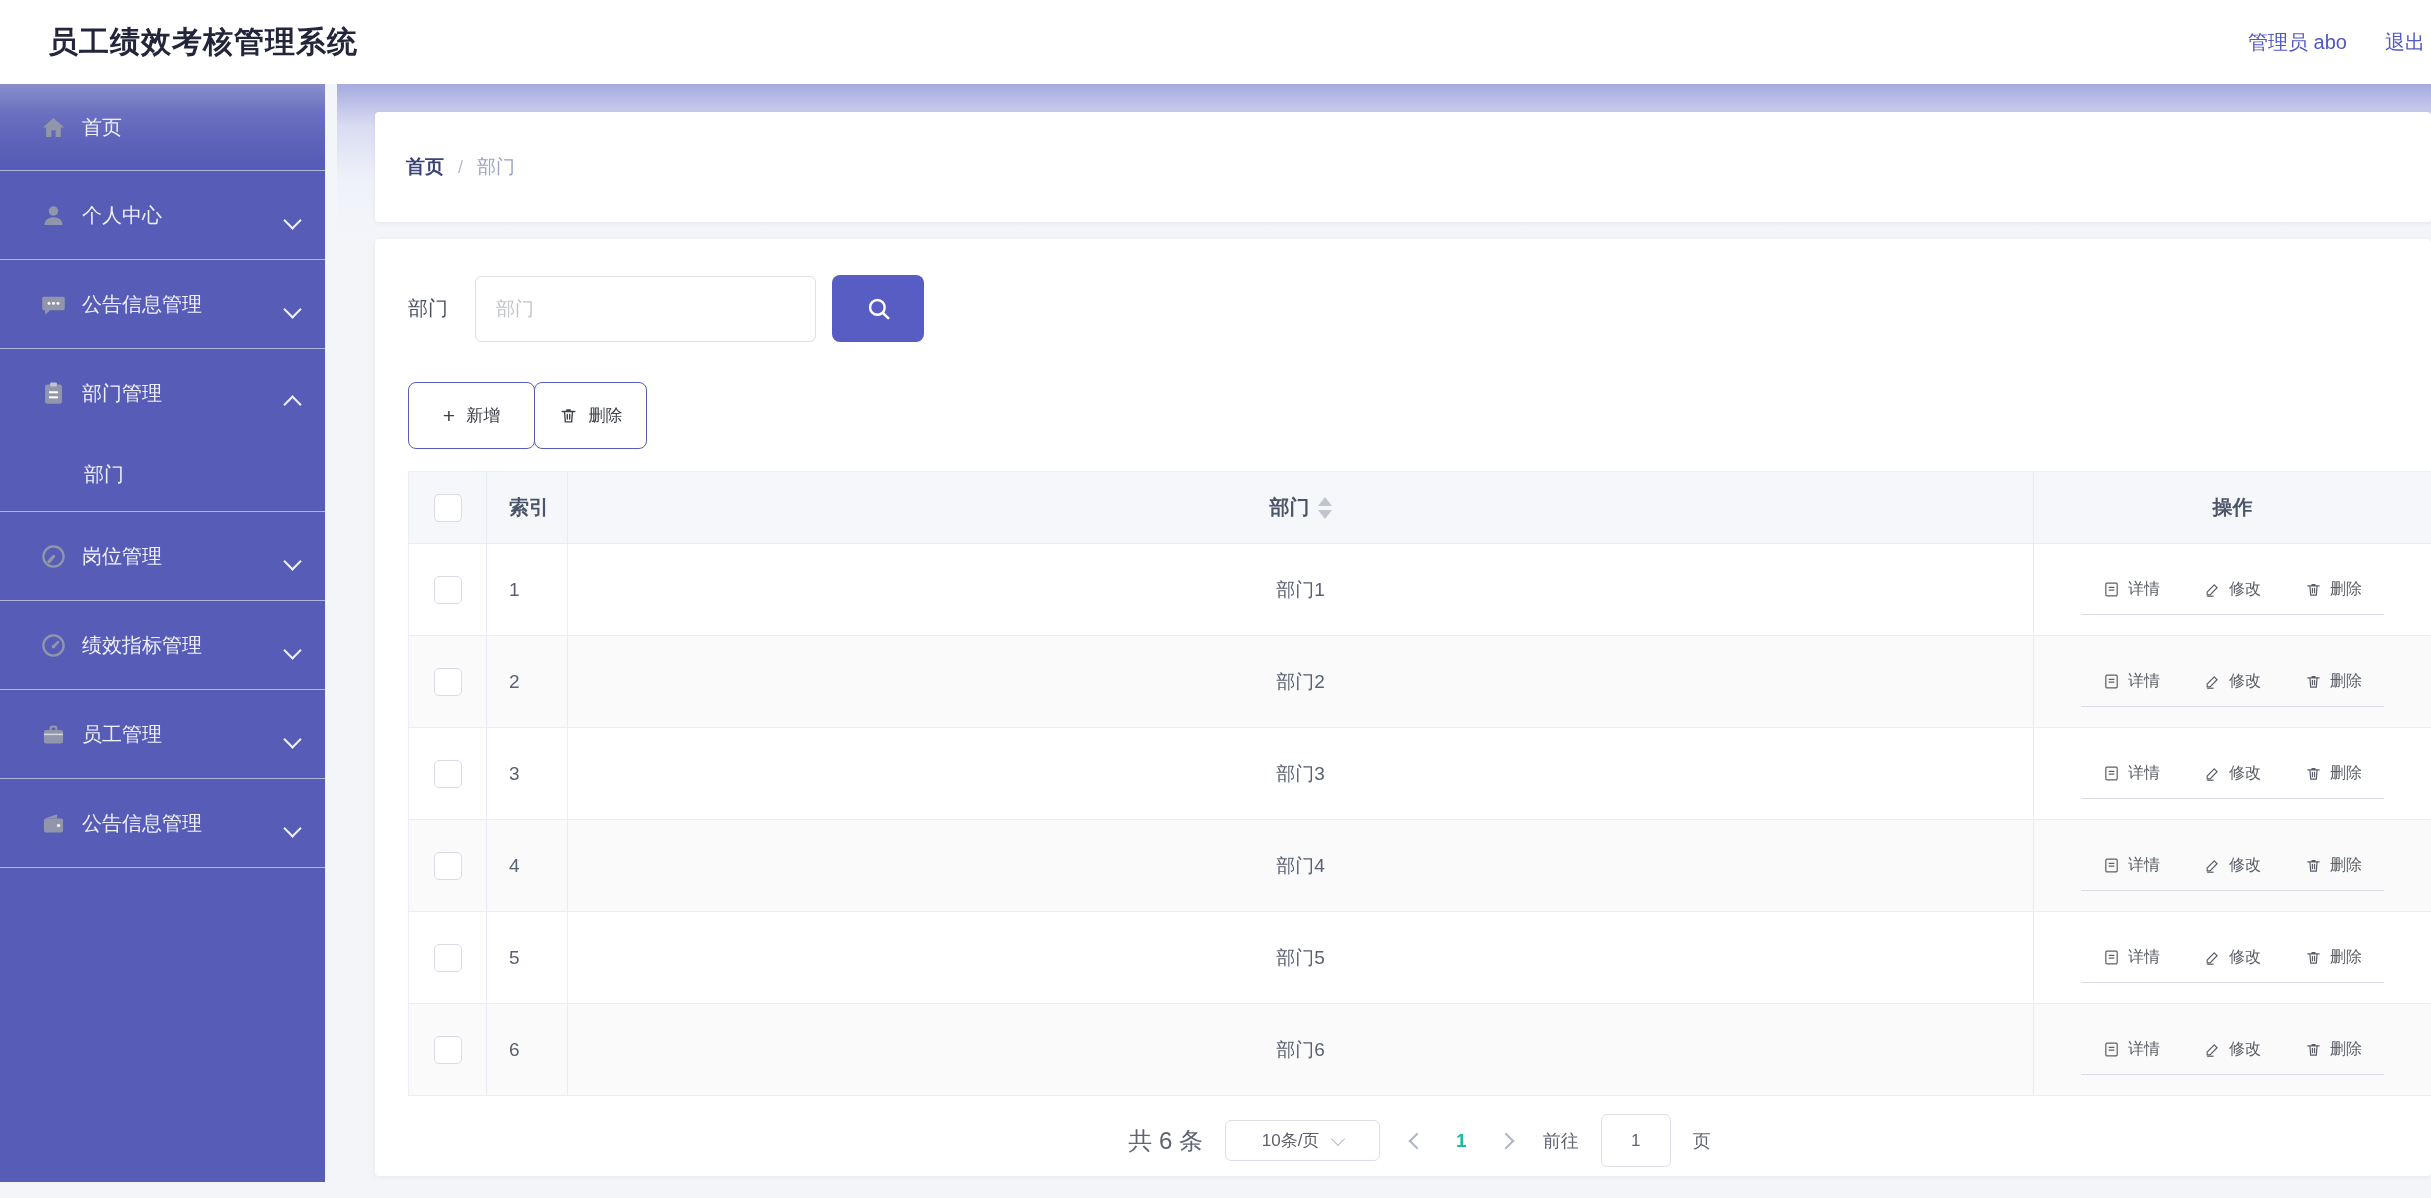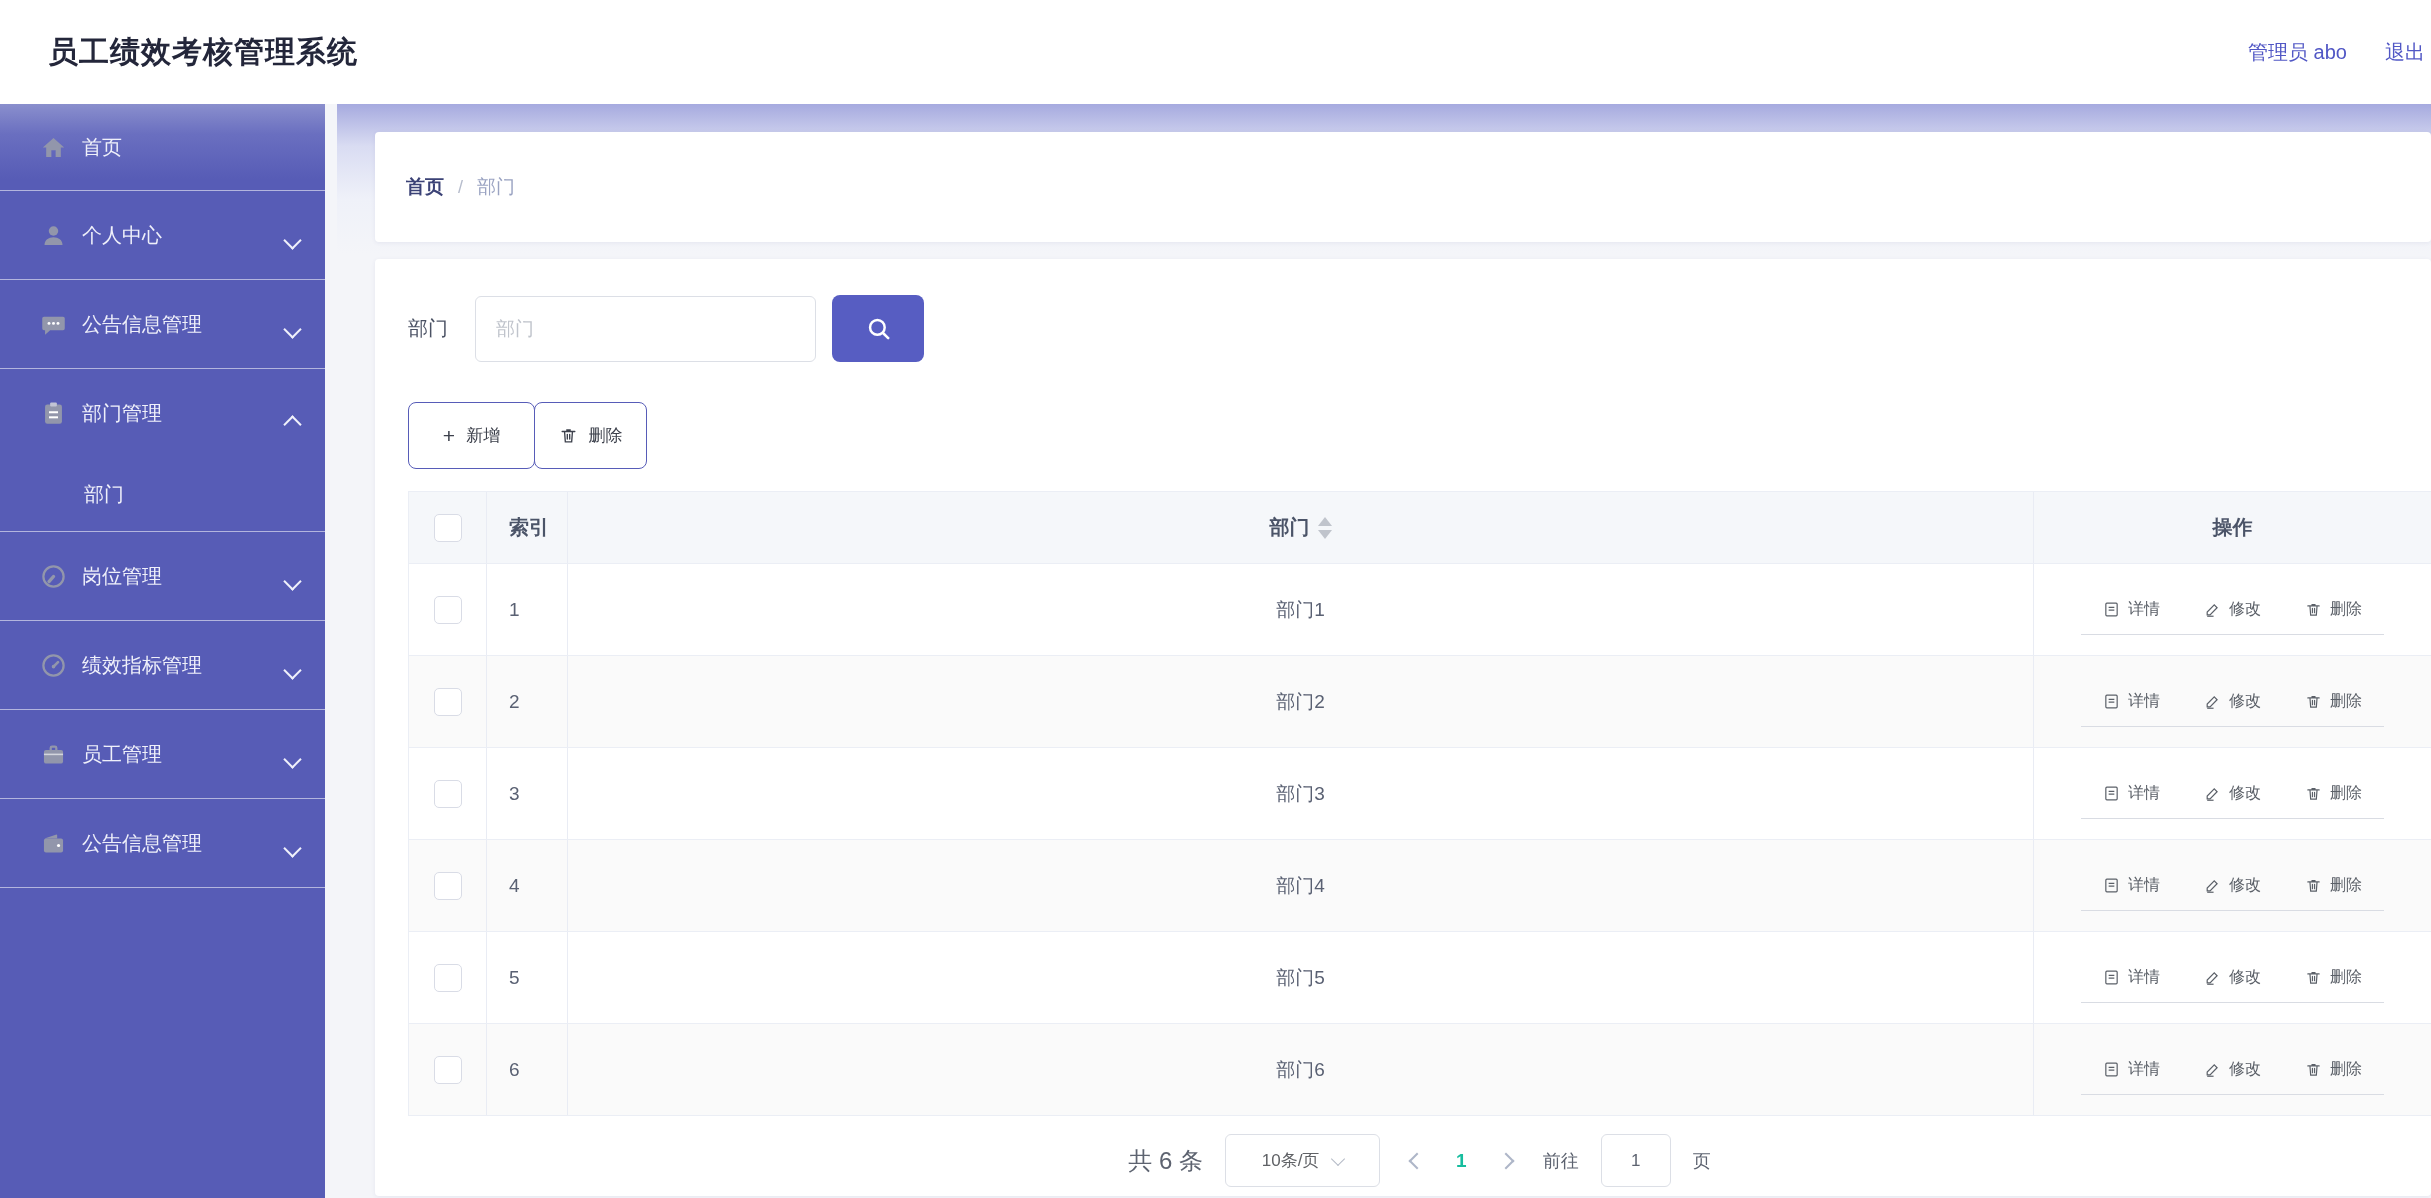--- a/index.html
+++ b/index.html
@@ -1,20 +1,20 @@
 <!DOCTYPE html>
 <html><head>
 <meta charset="utf-8">
 <style>
   * { margin:0; padding:0; box-sizing:border-box; }
   html,body { width:2431px; height:1198px; overflow:hidden;
     font-family:"Liberation Sans","DejaVu Sans",sans-serif; background:#f4f5f9; }
 
   
-  .topbar { position:relative; width:100%; height:104px; background:#ffffff; z-index:5; }
+  .topbar { position:relative; width:100%; height:84px; background:#ffffff; z-index:5; }
   .topbar .title { position:absolute; left:48px; top:50%; transform:translateY(-50%);
     font-size:30px; font-weight:700; color:#23263a; letter-spacing:1px; }
   .topbar .user { position:absolute; right:84px; top:50%; transform:translateY(-50%);
     font-size:20px; color:#5157c5; cursor:pointer; white-space:nowrap; }
   .topbar .logout { position:absolute; left:2385px; top:50%; transform:translateY(-50%);
     font-size:20px; color:#5157c5; cursor:pointer; white-space:nowrap; }
 
   
   .shell { display:flex; width:100%; height:1098px;gap:12px; }
 
@@ -87,21 +87,21 @@
   .sort .s-dn { border-top:9px solid #c0c4cc; }
 
   .act-btn { position:relative; display:inline-flex; align-items:center; gap:8px;
     font-size:16px; color:#5b6068; cursor:pointer; }
   .act-btn::after { content:""; position:absolute; left:-22px; right:-22px; bottom:-15px;
     height:1px; background:#d9dce3; }
 
   
   .pager { display:flex; align-items:center; justify-content:center; margin-top:18px; gap:22px; }
   .pg-total { font-size:24px; color:#5d6370; }
-  .pg-size { width:155px; height:53px; border:1px solid #dcdfe6; border-radius:6px;
+  .pg-size { width:155px; height:41px; border:1px solid #dcdfe6; border-radius:6px;
     display:flex; align-items:center; justify-content:center; gap:14px; cursor:pointer; }
   .pg-size span { font-size:17px; color:#606266; }
   .dn-chev { width:10px; height:10px; border-right:1.5px solid #b4bac6;
     border-bottom:1.5px solid #b4bac6; transform:rotate(45deg); margin-top:-4px; }
   .pg-arrow { width:26px; height:26px; position:relative; cursor:pointer; }
   .pg-arrow::before { content:""; position:absolute; top:7px; width:10px; height:10px;
     border-top:2px solid #aeb6c8; border-left:2px solid #aeb6c8; }
   .pg-prev::before { transform:rotate(-45deg); left:9px; }
   .pg-next::before { transform:rotate(135deg); left:5px; }
   .pg-cur { font-size:19px; font-weight:700; color:#16bd9e; cursor:pointer; padding:0 6px; }

